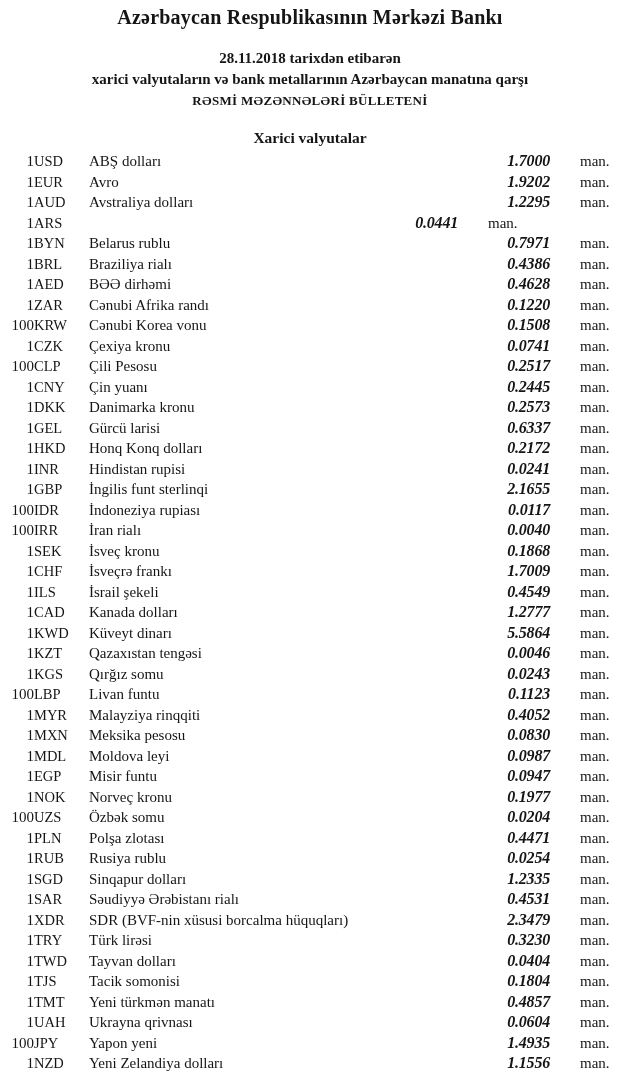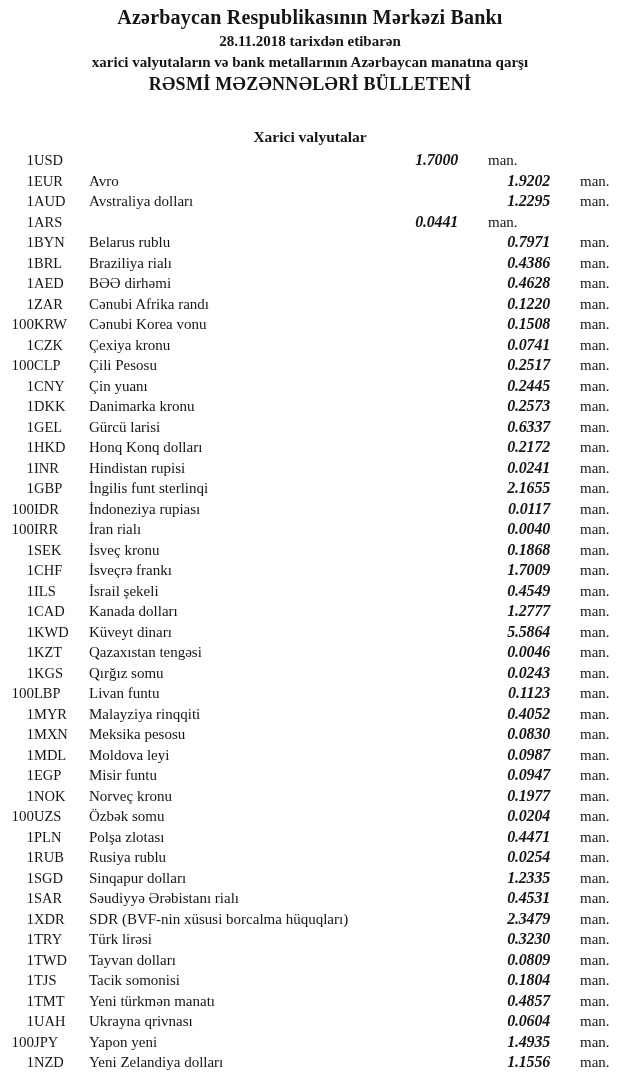--- a/index.html
+++ b/index.html
@@ -27,39 +27,39 @@
   .bank-name {
     font-size: 20px;
     line-height: 25px;
     font-weight: bold;
     letter-spacing: 0.2px;
   }
   .date-line {
     font-size: 15px;
     line-height: 21px;
     font-weight: bold;
-    margin-top: 1px;
+    margin-top: 18px;
   }
   .subtitle {
     font-size: 15px;
     line-height: 21px;
     font-weight: bold;
   }
   .bulletin-title {
-    font-size: 18px;
+    font-size: 13px;
     line-height: 22px;
     font-weight: bold;
     letter-spacing: 0.3px;
   }
   .section-title {
     text-align: center;
     font-size: 15.5px;
     line-height: 20px;
     font-weight: bold;
-    margin-top: 32px;
+    margin-top: 16px;
     margin-bottom: 3px;
   }
   .rates {
     width: 620px;
   }
   .rate-row {
     display: grid;
     grid-template-columns: 34px 52px 1fr 92px 70px;
     font-size: 15px;
     line-height: 20.5px;
@@ -99,20 +99,21 @@
     <div class="subtitle">xarici valyutaların və bank metallarının Azərbaycan manatına qarşı</div>
     <div class="bulletin-title">RƏSMİ MƏZƏNNƏLƏRİ BÜLLETENİ</div>
   </div>
 
   <div class="section-title">Xarici valyutalar</div>
 
   <div class="rates" id="rates">
     <div class="rate-row">
       <span class="qty">1</span>
       <span class="code">USD</span>
+      <span class="name">ABŞ dolları</span>
       <span class="rate">1.7000</span>
       <span class="unit">man.</span>
     </div>
 
     <div class="rate-row">
       <span class="qty">1</span>
       <span class="code">EUR</span>
       <span class="name">Avro</span>
       <span class="rate">1.9202</span>
       <span class="unit">man.</span>
@@ -410,21 +411,21 @@
       <span class="code">TRY</span>
       <span class="name">Türk lirəsi</span>
       <span class="rate">0.3230</span>
       <span class="unit">man.</span>
     </div>
 
     <div class="rate-row">
       <span class="qty">1</span>
       <span class="code">TWD</span>
       <span class="name">Tayvan dolları</span>
-      <span class="rate">0.0809</span>
+      <span class="rate">0.0404</span>
       <span class="unit">man.</span>
     </div>
 
     <div class="rate-row">
       <span class="qty">1</span>
       <span class="code">TJS</span>
       <span class="name">Tacik somonisi</span>
       <span class="rate">0.1804</span>
       <span class="unit">man.</span>
     </div>

